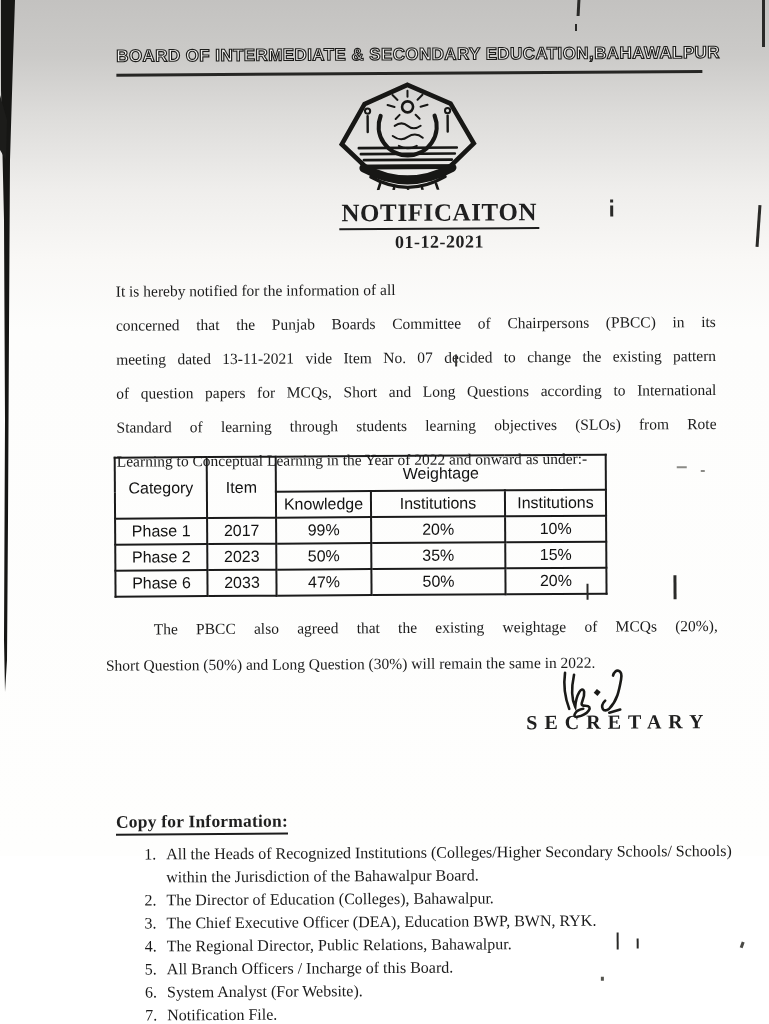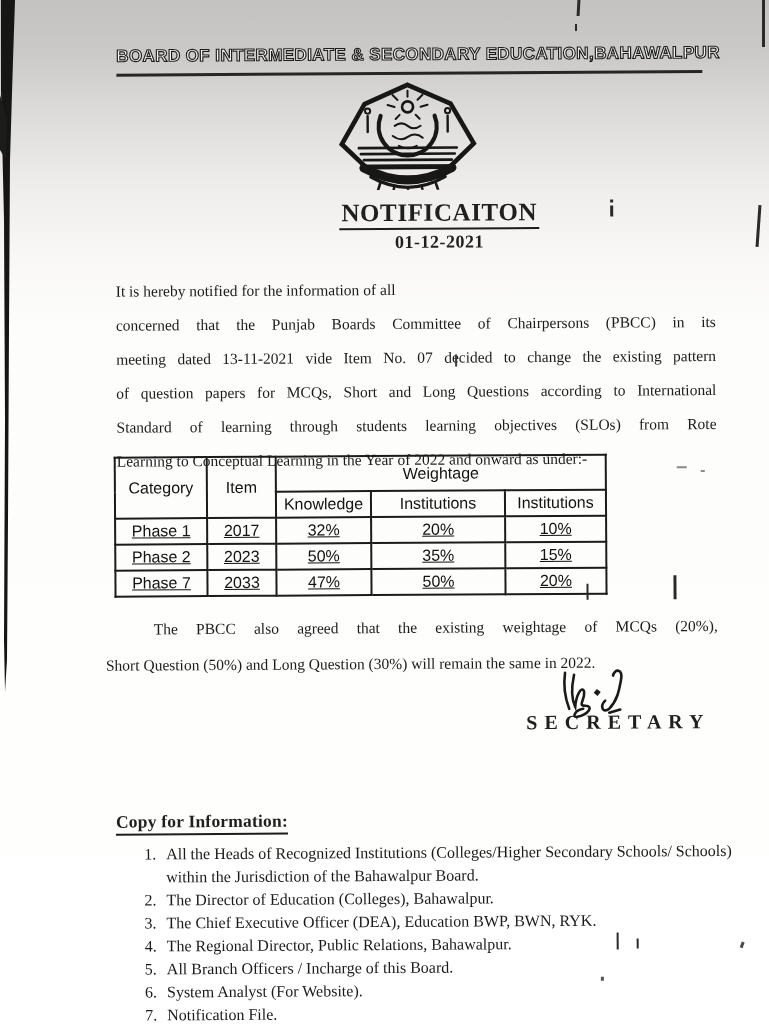--- a/index.html
+++ b/index.html
@@ -32,21 +32,21 @@
   .lline{text-align:left;}
 
   
   .table-wrap{position:absolute;left:113px;top:455px;}
   table.wt{border-collapse:collapse;font-family:"Liberation Sans",sans-serif;
            font-size:16px;color:#121212;background:transparent;}
   table.wt td,table.wt th{border:2.2px solid #1b1b1b;text-align:center;
                           font-weight:400;padding:0 4px;}
   .h1row th{height:33px;}
   .h2row th{height:24px;}
-  .drow td{height:24px;text-decoration:underline;}
+  .drow td{height:24px;}
 
   
   .closing{position:absolute;left:104px;top:610px;width:612px;
            font-size:15.5px;line-height:36px;color:#1c1c1c;}
   .cl1{text-indent:48px;text-align:justify;text-align-last:justify;}
 
   .signature{position:absolute;left:549px;top:664px;width:104px;height:58px;}
   .secretary{position:absolute;left:524px;top:712px;width:200px;
              font-weight:bold;font-size:20px;letter-spacing:7px;white-space:nowrap;}
 
@@ -140,33 +140,33 @@
           <th colspan="3">Weightage</th>
         </tr>
         <tr class="h2row">
           <th>Knowledge</th>
           <th>Institutions</th>
           <th>Institutions</th>
         </tr>
         <tr class="drow">
           <td>Phase 1</td>
           <td>2017</td>
-          <td>32%</td>
+          <td>99%</td>
           <td>20%</td>
           <td>10%</td>
         </tr>
         <tr class="drow">
           <td>Phase 2</td>
           <td>2023</td>
           <td>50%</td>
           <td>35%</td>
           <td>15%</td>
         </tr>
         <tr class="drow">
-          <td>Phase 7</td>
+          <td>Phase 6</td>
           <td>2033</td>
           <td>47%</td>
           <td>50%</td>
           <td>20%</td>
         </tr>
       </tbody>
         </table>
     </div>
     <div class="speck" style="left:676px;top:468px;width:10px;height:2px;background:#8a8a86;"></div>
     <div class="speck" style="left:700px;top:472px;width:4px;height:2px;background:#8a8a86;"></div>

